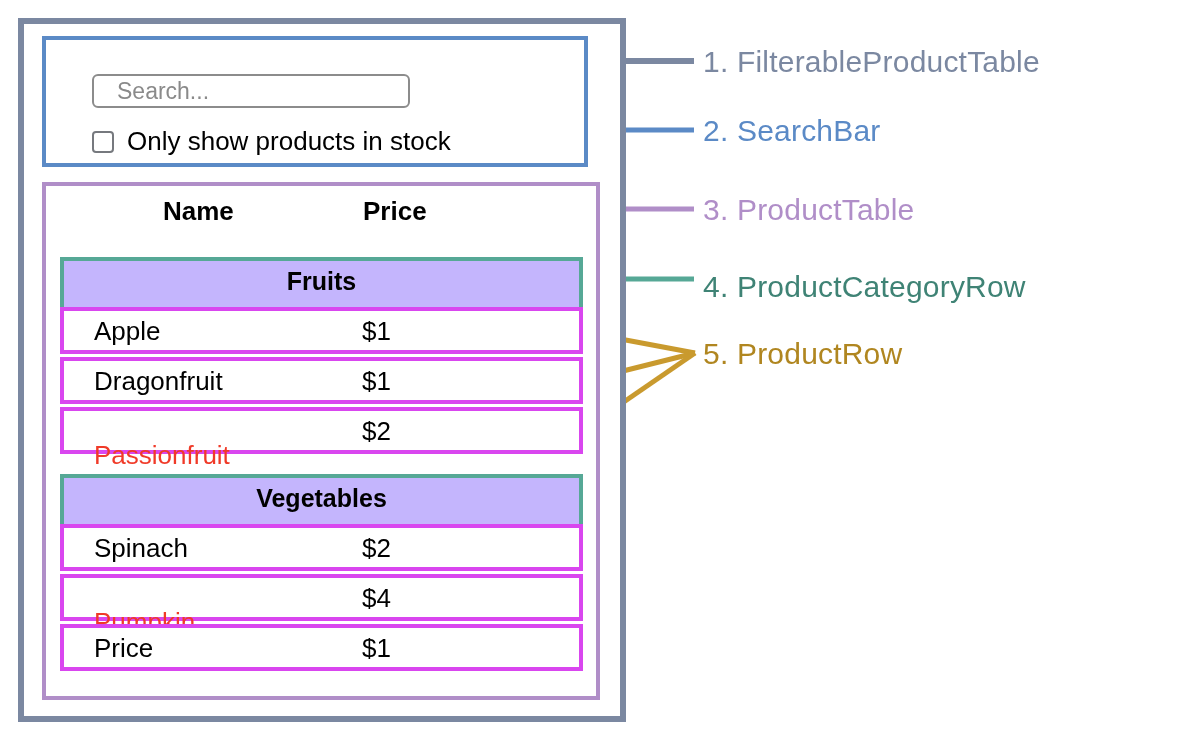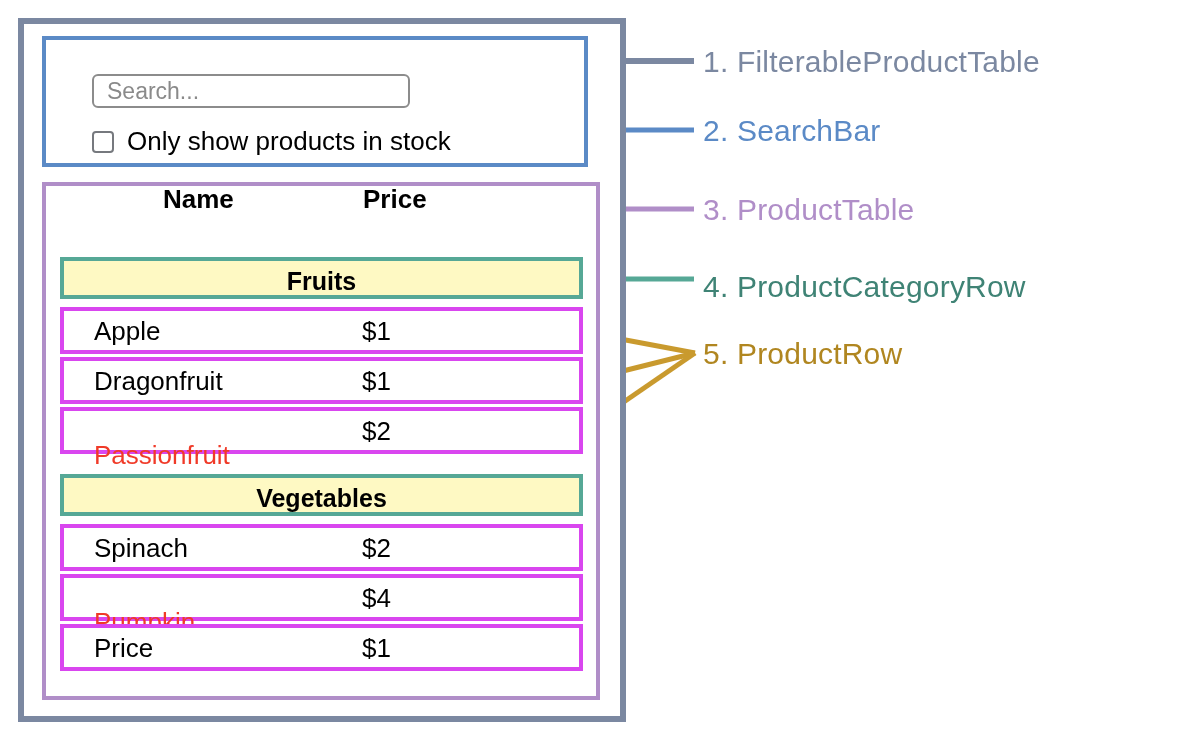--- a/index.html
+++ b/index.html
@@ -45,21 +45,21 @@
     top: 74px;
     width: 318px;
     height: 34px;
     box-sizing: border-box;
     border: 2px solid #8c8c8c;
     border-radius: 6px;
     background: #ffffff;
     font-family: "Liberation Sans", sans-serif;
     font-size: 23px;
     color: #8a8a8a;
-    padding: 0 13px;
+    padding: 0 23px;
     line-height: 30px;
     white-space: nowrap;
     overflow: hidden;
   }
   .checkbox-row {
     position: absolute;
     left: 92px;
     top: 126px;
     display: flex;
     align-items: center;
@@ -87,43 +87,43 @@
     top: 182px;
     width: 558px;
     height: 518px;
     border: 4px solid #b08ec8;
     box-sizing: border-box;
     background: #ffffff;
   }
   .th-row {
     position: absolute;
     left: 60px;
-    top: 184px;
+    top: 196px;
     width: 523px;
     height: 42px;
   }
   .th-name, .th-price {
     position: absolute;
     top: 0;
     font-size: 26px;
     font-weight: bold;
     color: #000000;
   }
   .th-name { left: 103px; }
   .th-price { left: 303px; }
 
   
   .cat-row {
     position: absolute;
     left: 60px;
     width: 523px;
-    height: 42px;
+    height: 54px;
     box-sizing: border-box;
     border: 4px solid #56a896;
-    background: #fef9c3;
+    background: #c4b5fd;
   }
   .cat-row span {
     position: absolute;
     left: 0;
     right: 0;
     top: 6px;
     text-align: center;
     font-size: 25px;
     font-weight: bold;
     color: #000000;

